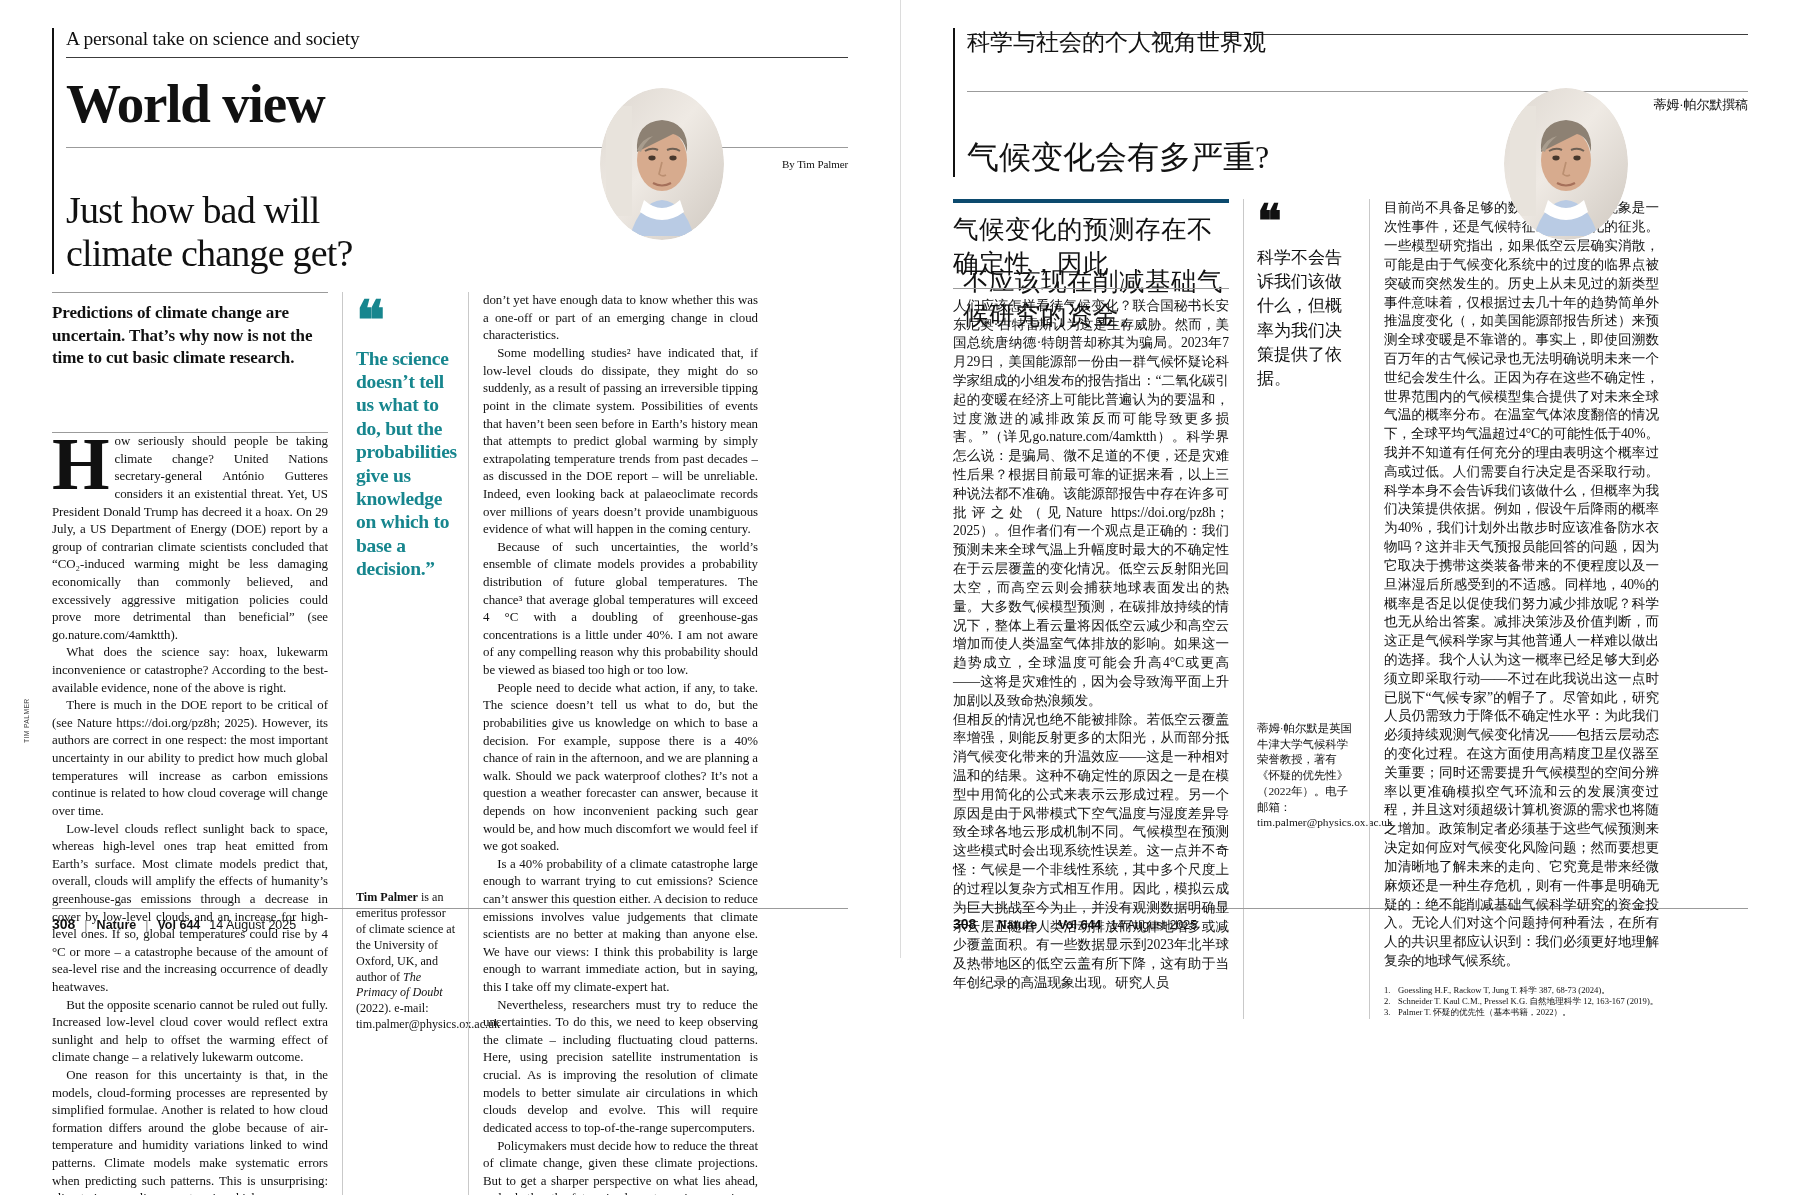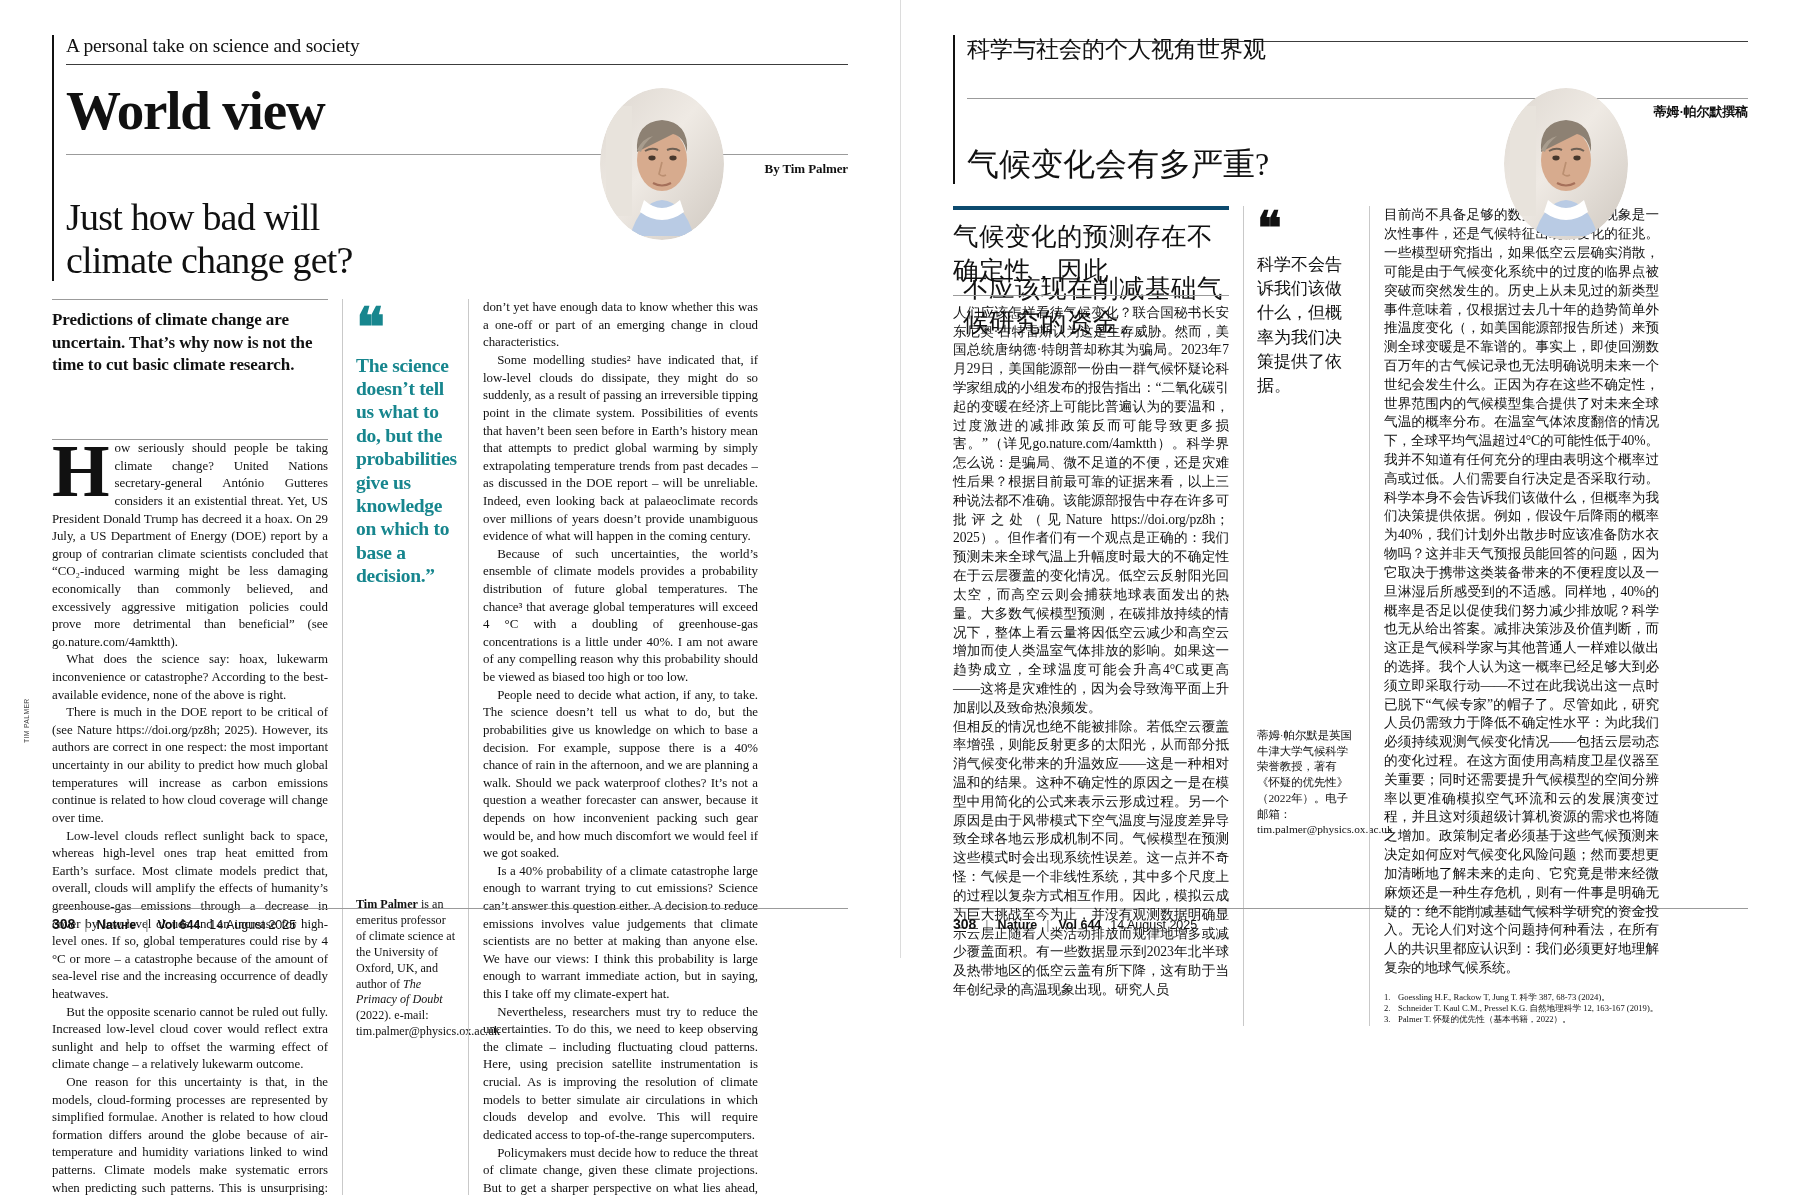--- a/index.html
+++ b/index.html
@@ -1,30 +1,30 @@
 <!DOCTYPE html>
 <html><head>
 <meta charset="utf-8">
 <style>
   html,body{margin:0;padding:0;background:#ffffff;}
   body{width:1800px;height:1195px;font-family:"Liberation Serif",serif;color:#111;}
   .spread{position:relative;width:1800px;height:1195px;display:flex;}
-  .page{position:relative;width:900px;height:958px;box-sizing:border-box;padding:35px 52px 0 52px;}
+  .page{position:relative;width:900px;height:958px;box-sizing:border-box;padding:28px 52px 0 52px;}
   .page.right{border-left:1px solid #dcdcdc;}
 
   
   .kicker-row{position:relative;border-left:2px solid #111;padding-left:12px;}
   .kicker{font-size:19.5px;font-weight:400;letter-spacing:-.2px;line-height:1.15;padding-bottom:7px;}
   .kicker.cn{font-size:23px;line-height:1.28;letter-spacing:0;}
   .rule{border:0;border-top:1px solid #9b9b9b;margin:0;}
   .rule.dark{border-top:1px solid #3c3c3c;}
   .wv{font-size:55px;font-weight:bold;letter-spacing:-1.2px;line-height:1.05;margin:17px 0 14px 0;}
   .byline-row{position:relative;height:28px;}
-  .byline{position:absolute;right:0;bottom:5px;font-size:13px;font-weight:bold;letter-spacing:-.1px;}
-  .byline.cn{font-size:13px;font-weight:700;}
+  .byline{position:absolute;right:0;bottom:5px;font-size:11px;font-weight:normal;letter-spacing:-.1px;}
+  .byline.cn{font-size:13px;font-weight:400;}
   .headline{font-size:38px;line-height:1.12;letter-spacing:-.8px;margin:14px 0 18px 0;font-weight:400;}
   .headline.cn{font-size:32px;letter-spacing:0;line-height:1.25;font-weight:400;margin:18px 0 22px 0;}
 
   .portrait{position:absolute;width:124px;height:152px;border-radius:50%/50%;
      overflow:hidden;right:176px;top:88px;z-index:5;}
   .portrait.cn{right:172px;top:88px;}
   .portrait svg{display:block;}
 
   
   .cols{display:flex;gap:0;margin-top:10px;}

